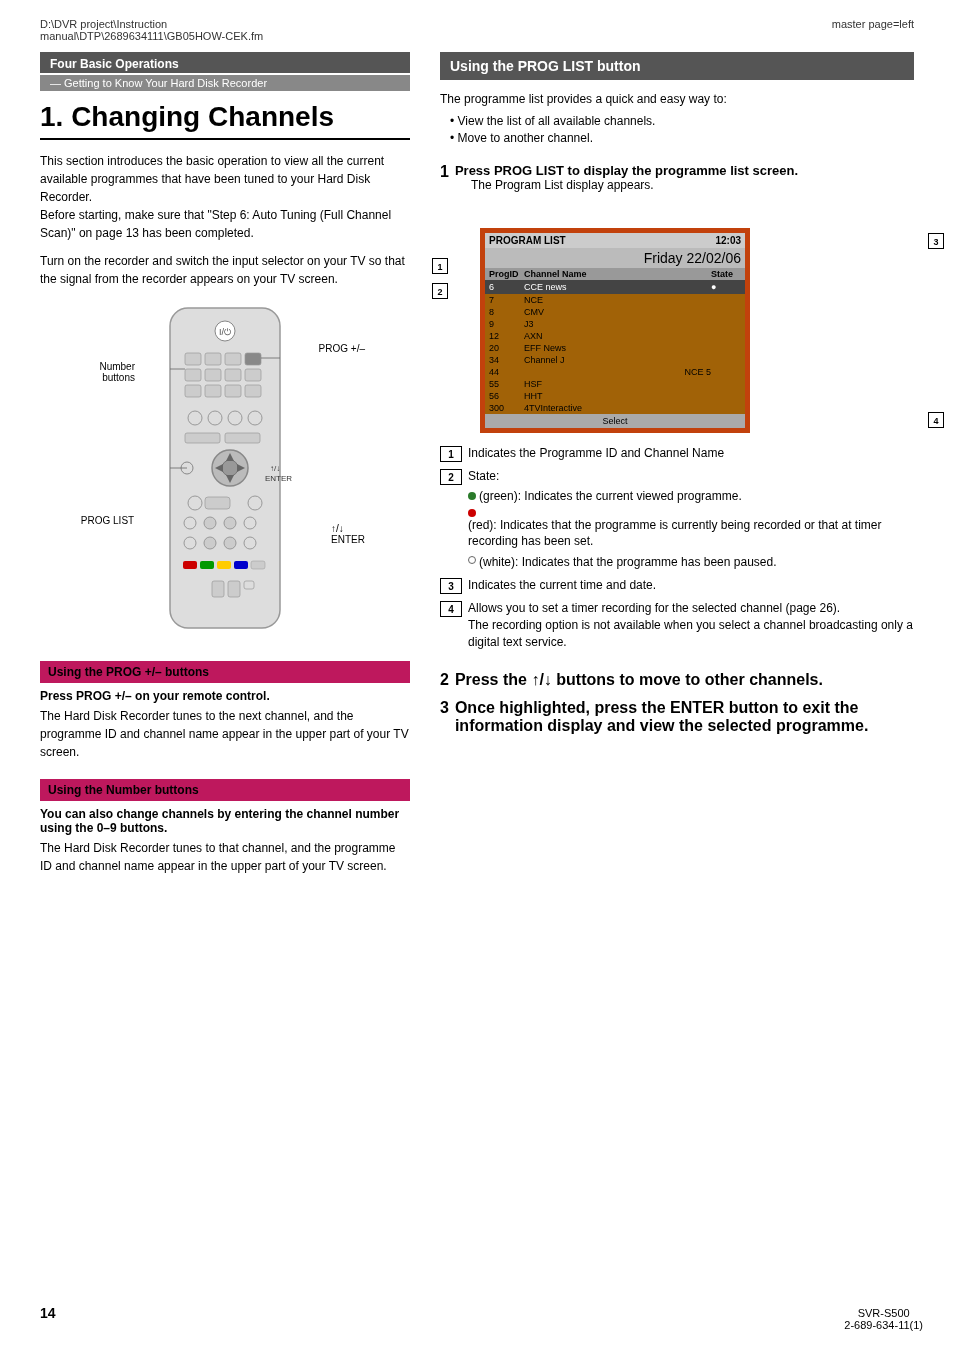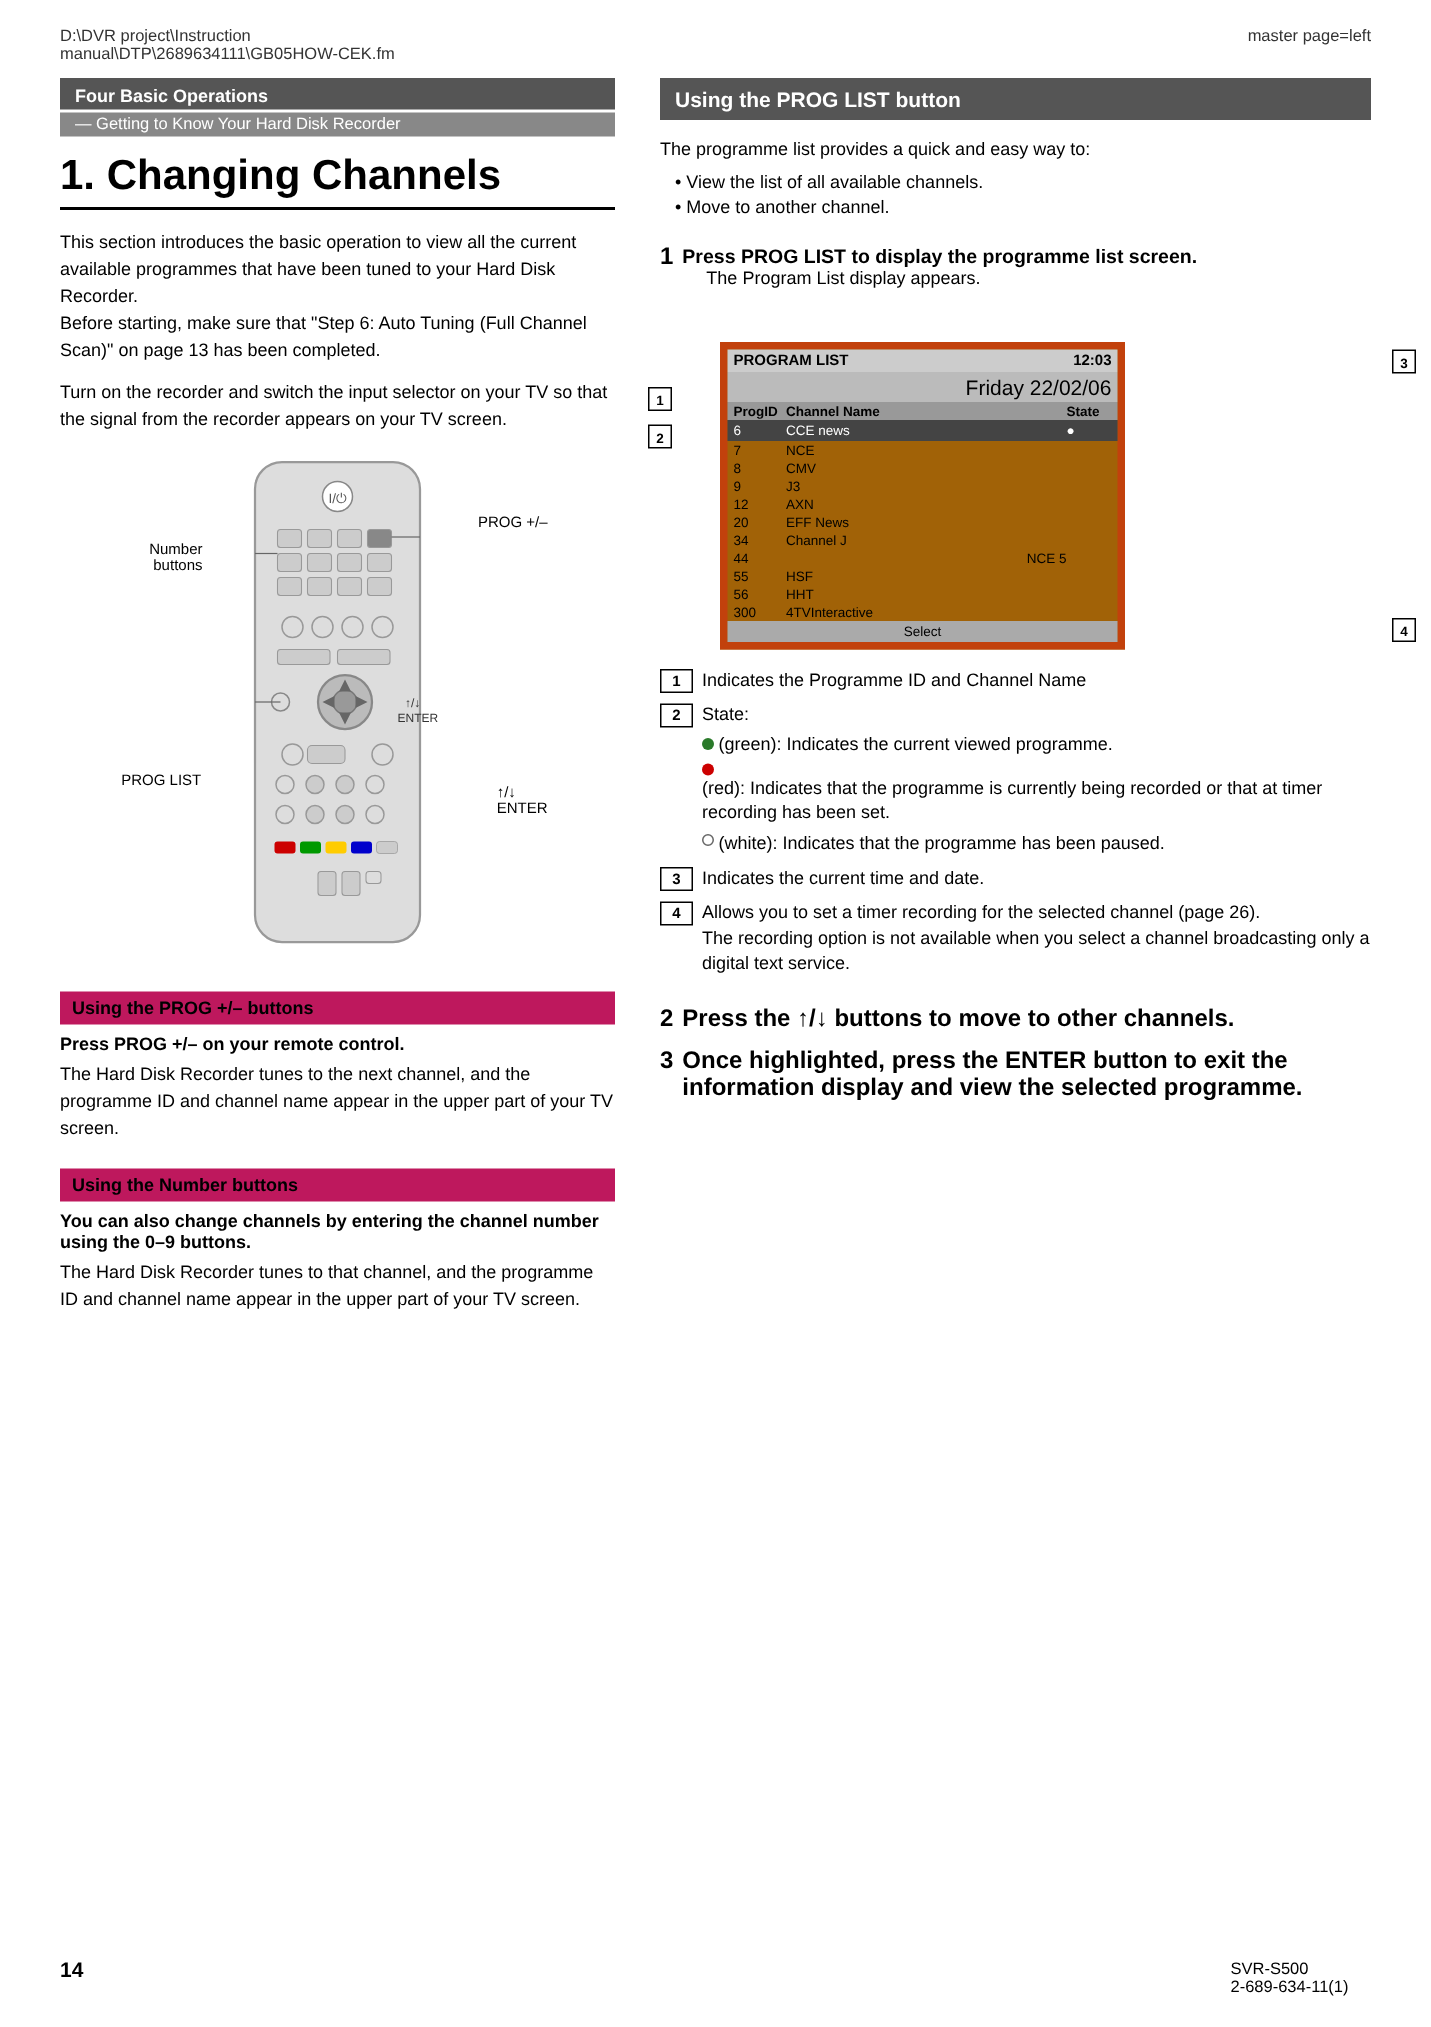--- a/index.html
+++ b/index.html
@@ -189,23 +189,23 @@
       position: absolute;
       bottom: 30px;
       left: 40px;
       font-size: 14px;
       font-weight: bold;
     }
 
     .footer-right {
       position: absolute;
       bottom: 20px;
-      right: 55px;
+      right: 31px;
       font-size: 11px;
-      text-align: left;
+      text-align: center;
     }
 
     .circle-state {
       display: inline-block;
       width: 8px;
       height: 8px;
       border-radius: 50%;
       margin-right: 3px;
     }
 

